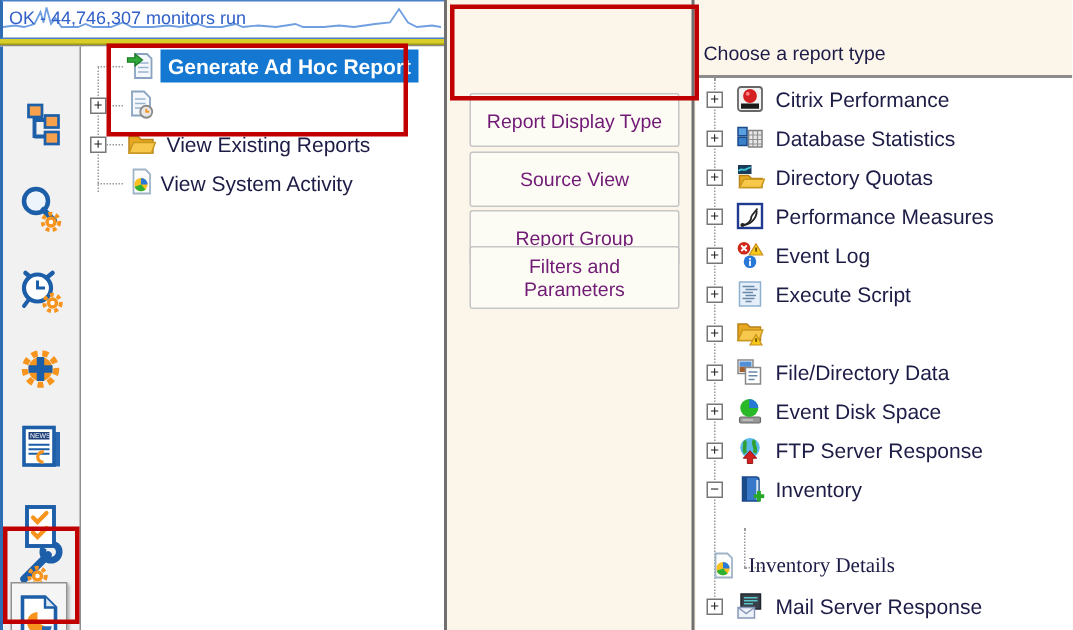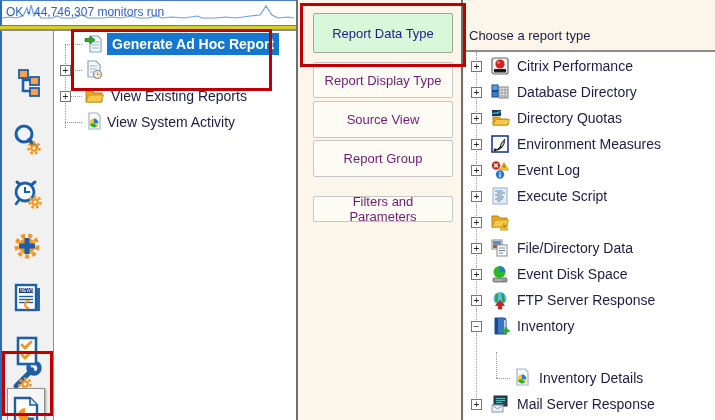--- a/index.html
+++ b/index.html
@@ -44,21 +44,21 @@
 
   
   .rightpanel{position:absolute;left:461px;top:0;width:254px;height:420px;background:#fbf5ea;
               border-left:2px solid #707070;box-sizing:border-box;}
   .rheader{position:absolute;left:6px;top:28px;font-size:13px;color:#1c1c46;white-space:nowrap;}
   .rtree{position:absolute;left:1px;top:50px;width:251px;height:370px;background:#fff;border-top:2px solid #8c8c8c;box-sizing:border-box;}
   .rrow{position:absolute;left:0;height:26px;display:flex;align-items:center;white-space:nowrap;}
   .rrow .ebox{margin-left:7px;}
   .rrow .ticon{margin-left:8px;}
   .rrow .tlabel{margin-left:7px;}
-  .rrow.child{padding-left:40px;}
+  .rrow.child{font-family:Liberation Serif, serif;}
 
   
   .redbox{position:absolute;border:3px solid #c00000;pointer-events:none;z-index:50;}
 </style>
 </head>
 <body>
 
 <div id="screen">
 
   <div class="topbar">
@@ -209,25 +209,24 @@
           <circle cx="10" cy="11" r="4.4" fill="#f8c020"></circle>
           <path d="M10 11 L10 6.6 A4.4 4.4 0 0 1 14.4 11 Z" fill="#2878d8"></path>
           <path d="M10 11 L5.8 12.5 A4.4 4.4 0 0 0 13 14.3 Z" fill="#30b030"></path>
         </svg>
       </span>
       <span class="tlabel" style="margin-left:3px">View System Activity</span>
     </div>
   </div>
 
   <div class="midpanel">
-    <div class="wtab active" style="top:13px;height:40px">Report Data Type</div>
     <div class="wtab" style="top:62px;height:36px">Report Display Type</div>
     <div class="wtab" style="top:101px;height:37px">Source View</div>
     <div class="wtab" style="top:140px;height:37px">Report Group</div>
-    <div class="wtab" style="top:196px;height:26px">Filters and Parameters</div>
+    <div class="wtab" style="top:164px;height:42px">Filters and Parameters</div>
   </div>
 
   <div class="rightpanel">
     <div class="rheader">Choose a report type</div>
 
     <div class="rtree">
       <div class="vdots" style="left:12px;top:0;height:354px"></div>
       <div class="vdots" style="left:32px;top:300px;height:26px"></div>
       <div class="hdots" style="left:32px;top:326px;width:14px"></div>
 
@@ -247,21 +246,21 @@
       <div class="rrow" style="top:27px">
         <span class="ebox">+</span>
         <span class="ticon">
           <svg width="20" height="20" viewBox="0 0 20 20">
             <rect x="9" y="5" width="9" height="11" fill="#e8e8e8" stroke="#808080" stroke-width="1"></rect>
             <path d="M9 8 H18 M9 11 H18 M9 14 H18 M12 5 V16 M15 5 V16" stroke="#909090" stroke-width="0.8"></path>
             <rect x="2" y="3" width="6" height="5.5" fill="#5aa0e0" stroke="#1a4a8a" stroke-width="1"></rect>
             <rect x="2" y="9.5" width="6" height="5.5" fill="#3a80c8" stroke="#1a4a8a" stroke-width="1"></rect>
           </svg>
         </span>
-        <span class="tlabel">Database Directory</span>
+        <span class="tlabel">Database Statistics</span>
       </div>
 
       <div class="rrow" style="top:53px">
         <span class="ebox">+</span>
         <span class="ticon">
           <svg width="20" height="20" viewBox="0 0 20 20">
             <rect x="2" y="2" width="9" height="6" fill="#1a3a5a"></rect>
             <path d="M2.5 6 C4 3.5 6 6.5 8 4.5 L10.5 3.5" stroke="#40c8d8" stroke-width="1.2" fill="none"></path>
             <path d="M3 9 H9 L11 11 H18 V17 H3 Z" fill="#e8a81f" stroke="#b8821a" stroke-width="1"></path>
             <path d="M3 17 L6 11.5 H19.5 L17.5 17 Z" fill="#f8c84d" stroke="#c8981f" stroke-width="1"></path>
@@ -274,21 +273,21 @@
         <span class="ebox">+</span>
         <span class="ticon">
           <svg width="20" height="20" viewBox="0 0 20 20">
             <rect x="2" y="2" width="16" height="16" fill="#fff" stroke="#203a90" stroke-width="1.6"></rect>
             <path d="M5 16 A6 6 0 0 0 11 10" fill="none" stroke="#222" stroke-width="1.2"></path>
             <path d="M5 16 A9.5 9.5 0 0 0 14.5 6.5" fill="none" stroke="#222" stroke-width="1.2"></path>
             <circle cx="5" cy="16" r="1.4" fill="#222"></circle>
             <line x1="11" y1="10" x2="15" y2="5" stroke="#222" stroke-width="1.2"></line>
           </svg>
         </span>
-        <span class="tlabel">Environment Measures</span>
+        <span class="tlabel">Performance Measures</span>
       </div>
 
       <div class="rrow" style="top:105px">
         <span class="ebox">+</span>
         <span class="ticon">
           <svg width="20" height="20" viewBox="0 0 20 20">
             <circle cx="6" cy="5.5" r="4.2" fill="#d02818"></circle>
             <path d="M4.2 3.7 L7.8 7.3 M7.8 3.7 L4.2 7.3" stroke="#fff" stroke-width="1.3"></path>
             <path d="M14 2.5 L18.5 10 H9.5 Z" fill="#f8c818" stroke="#c89020" stroke-width="0.8"></path>
             <rect x="13.6" y="5" width="0.9" height="2.8" fill="#403000"></rect>

